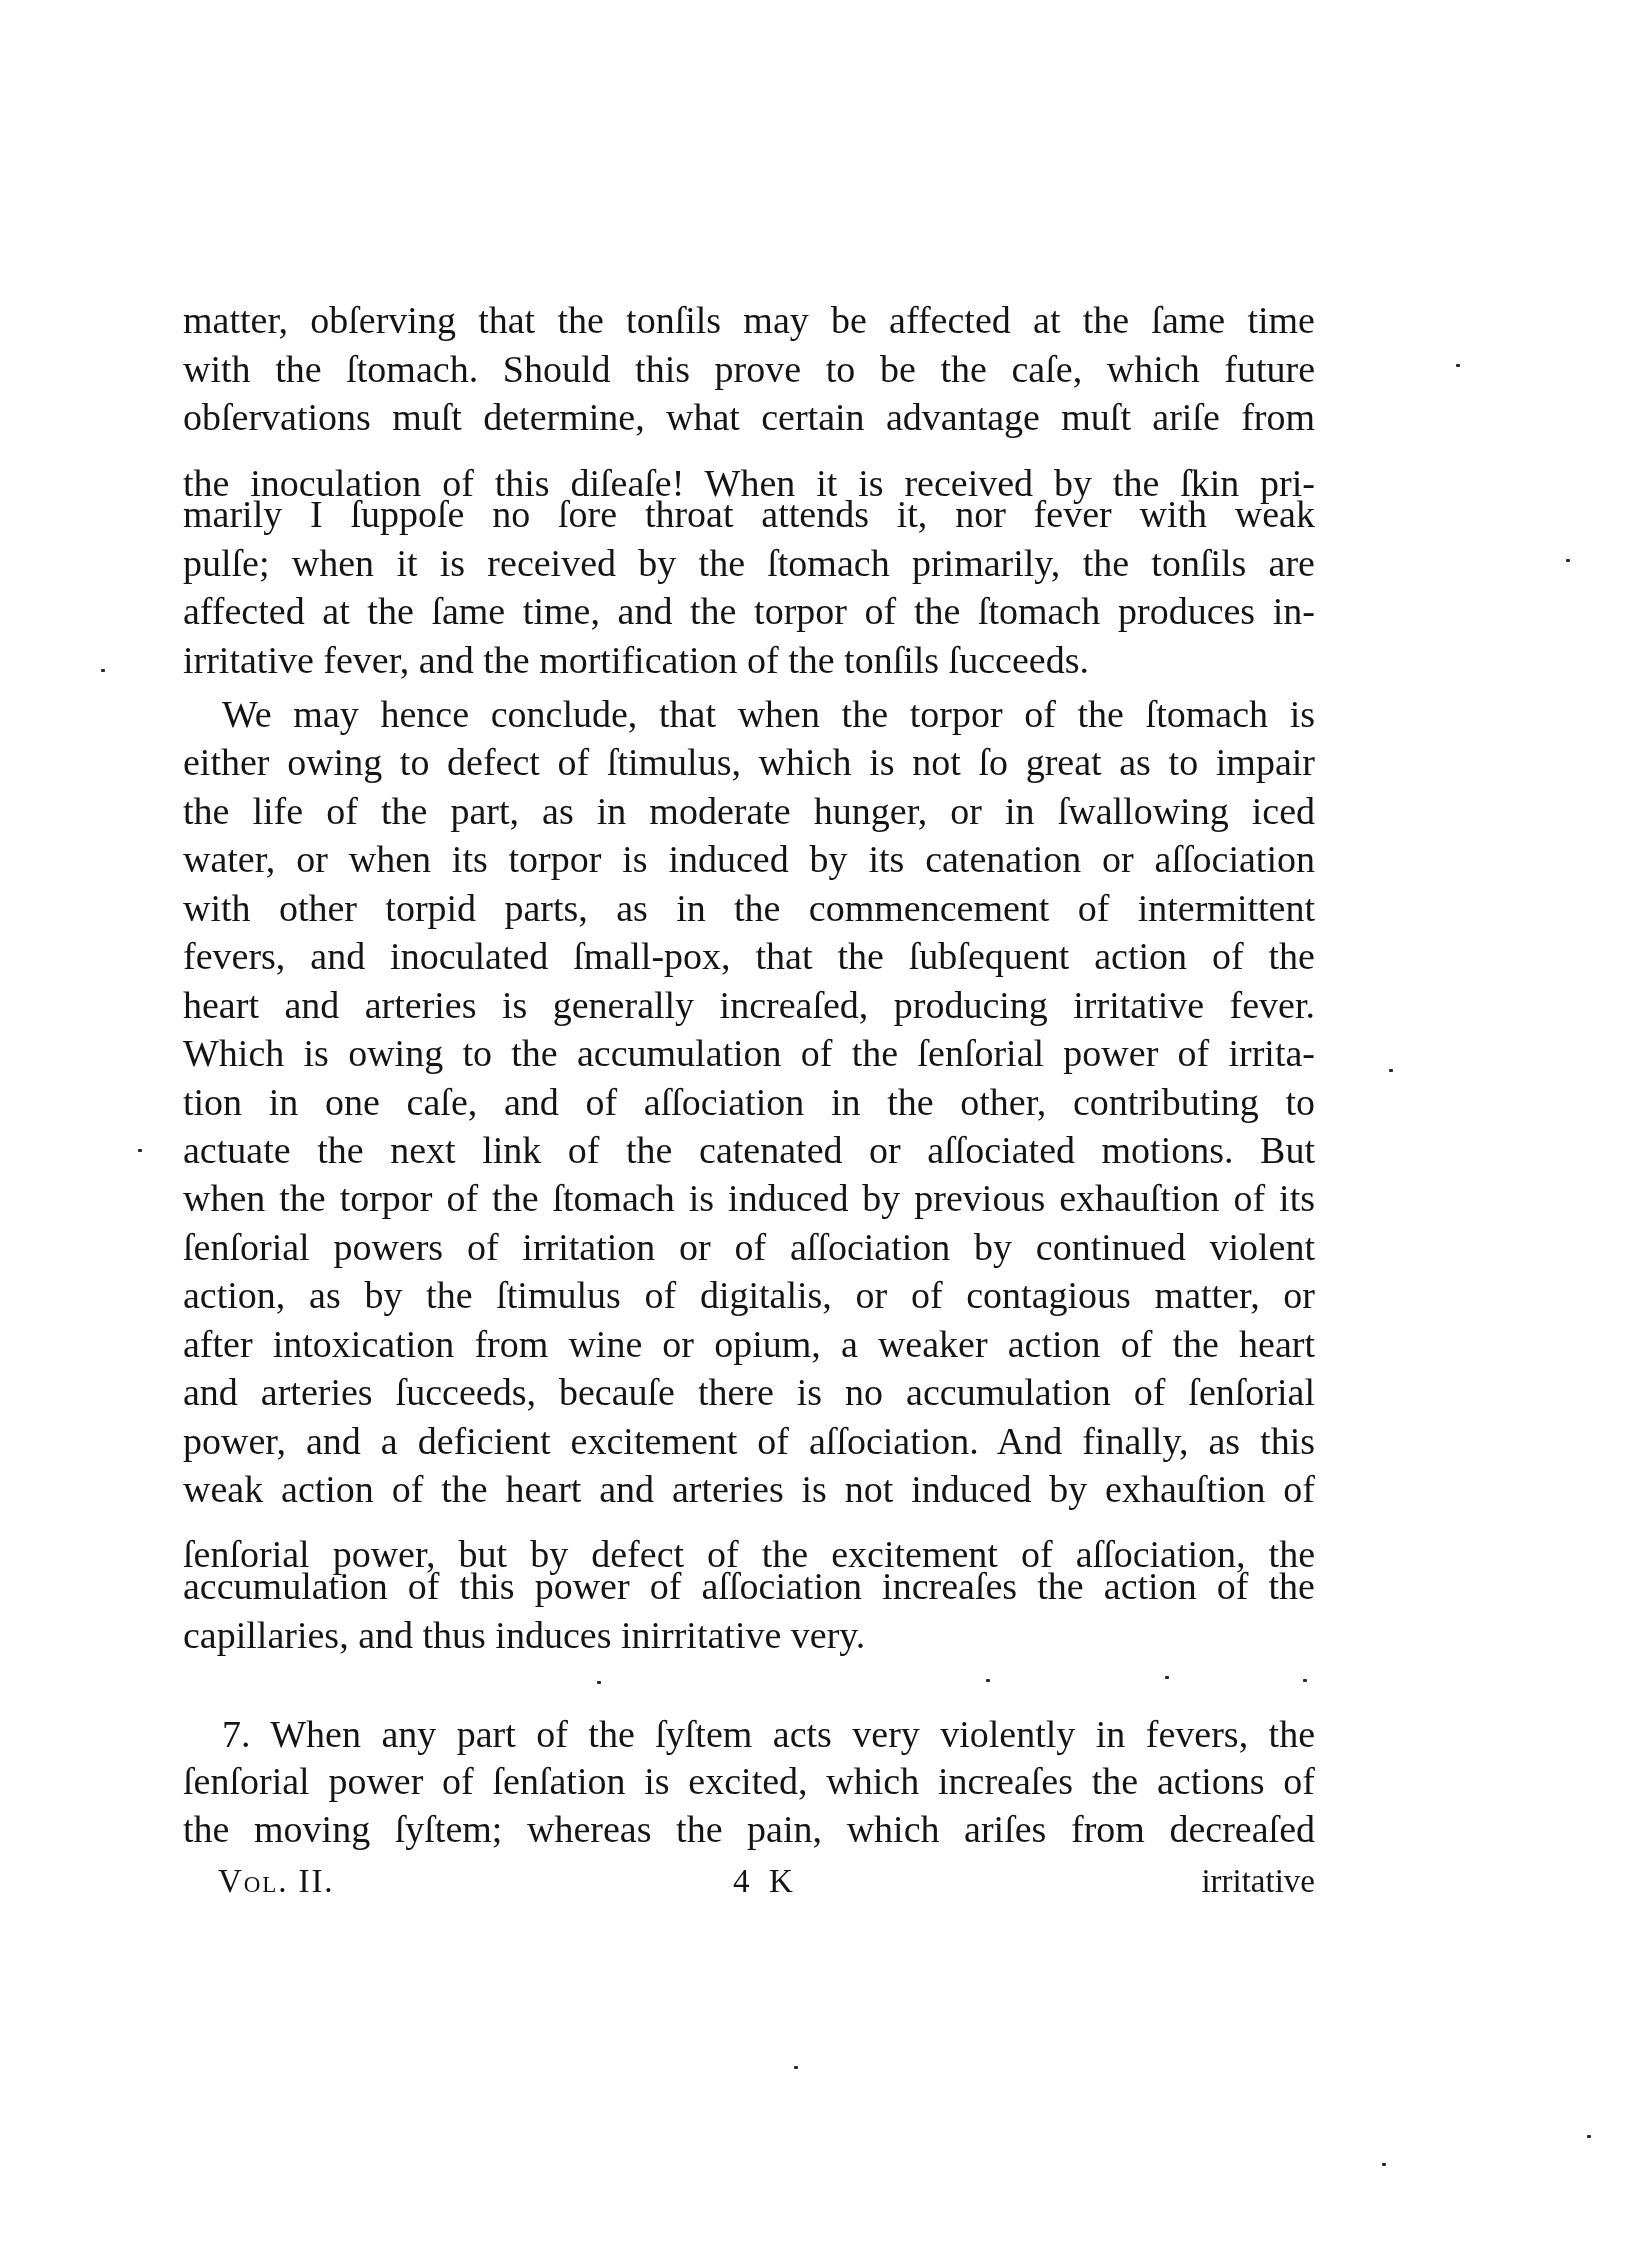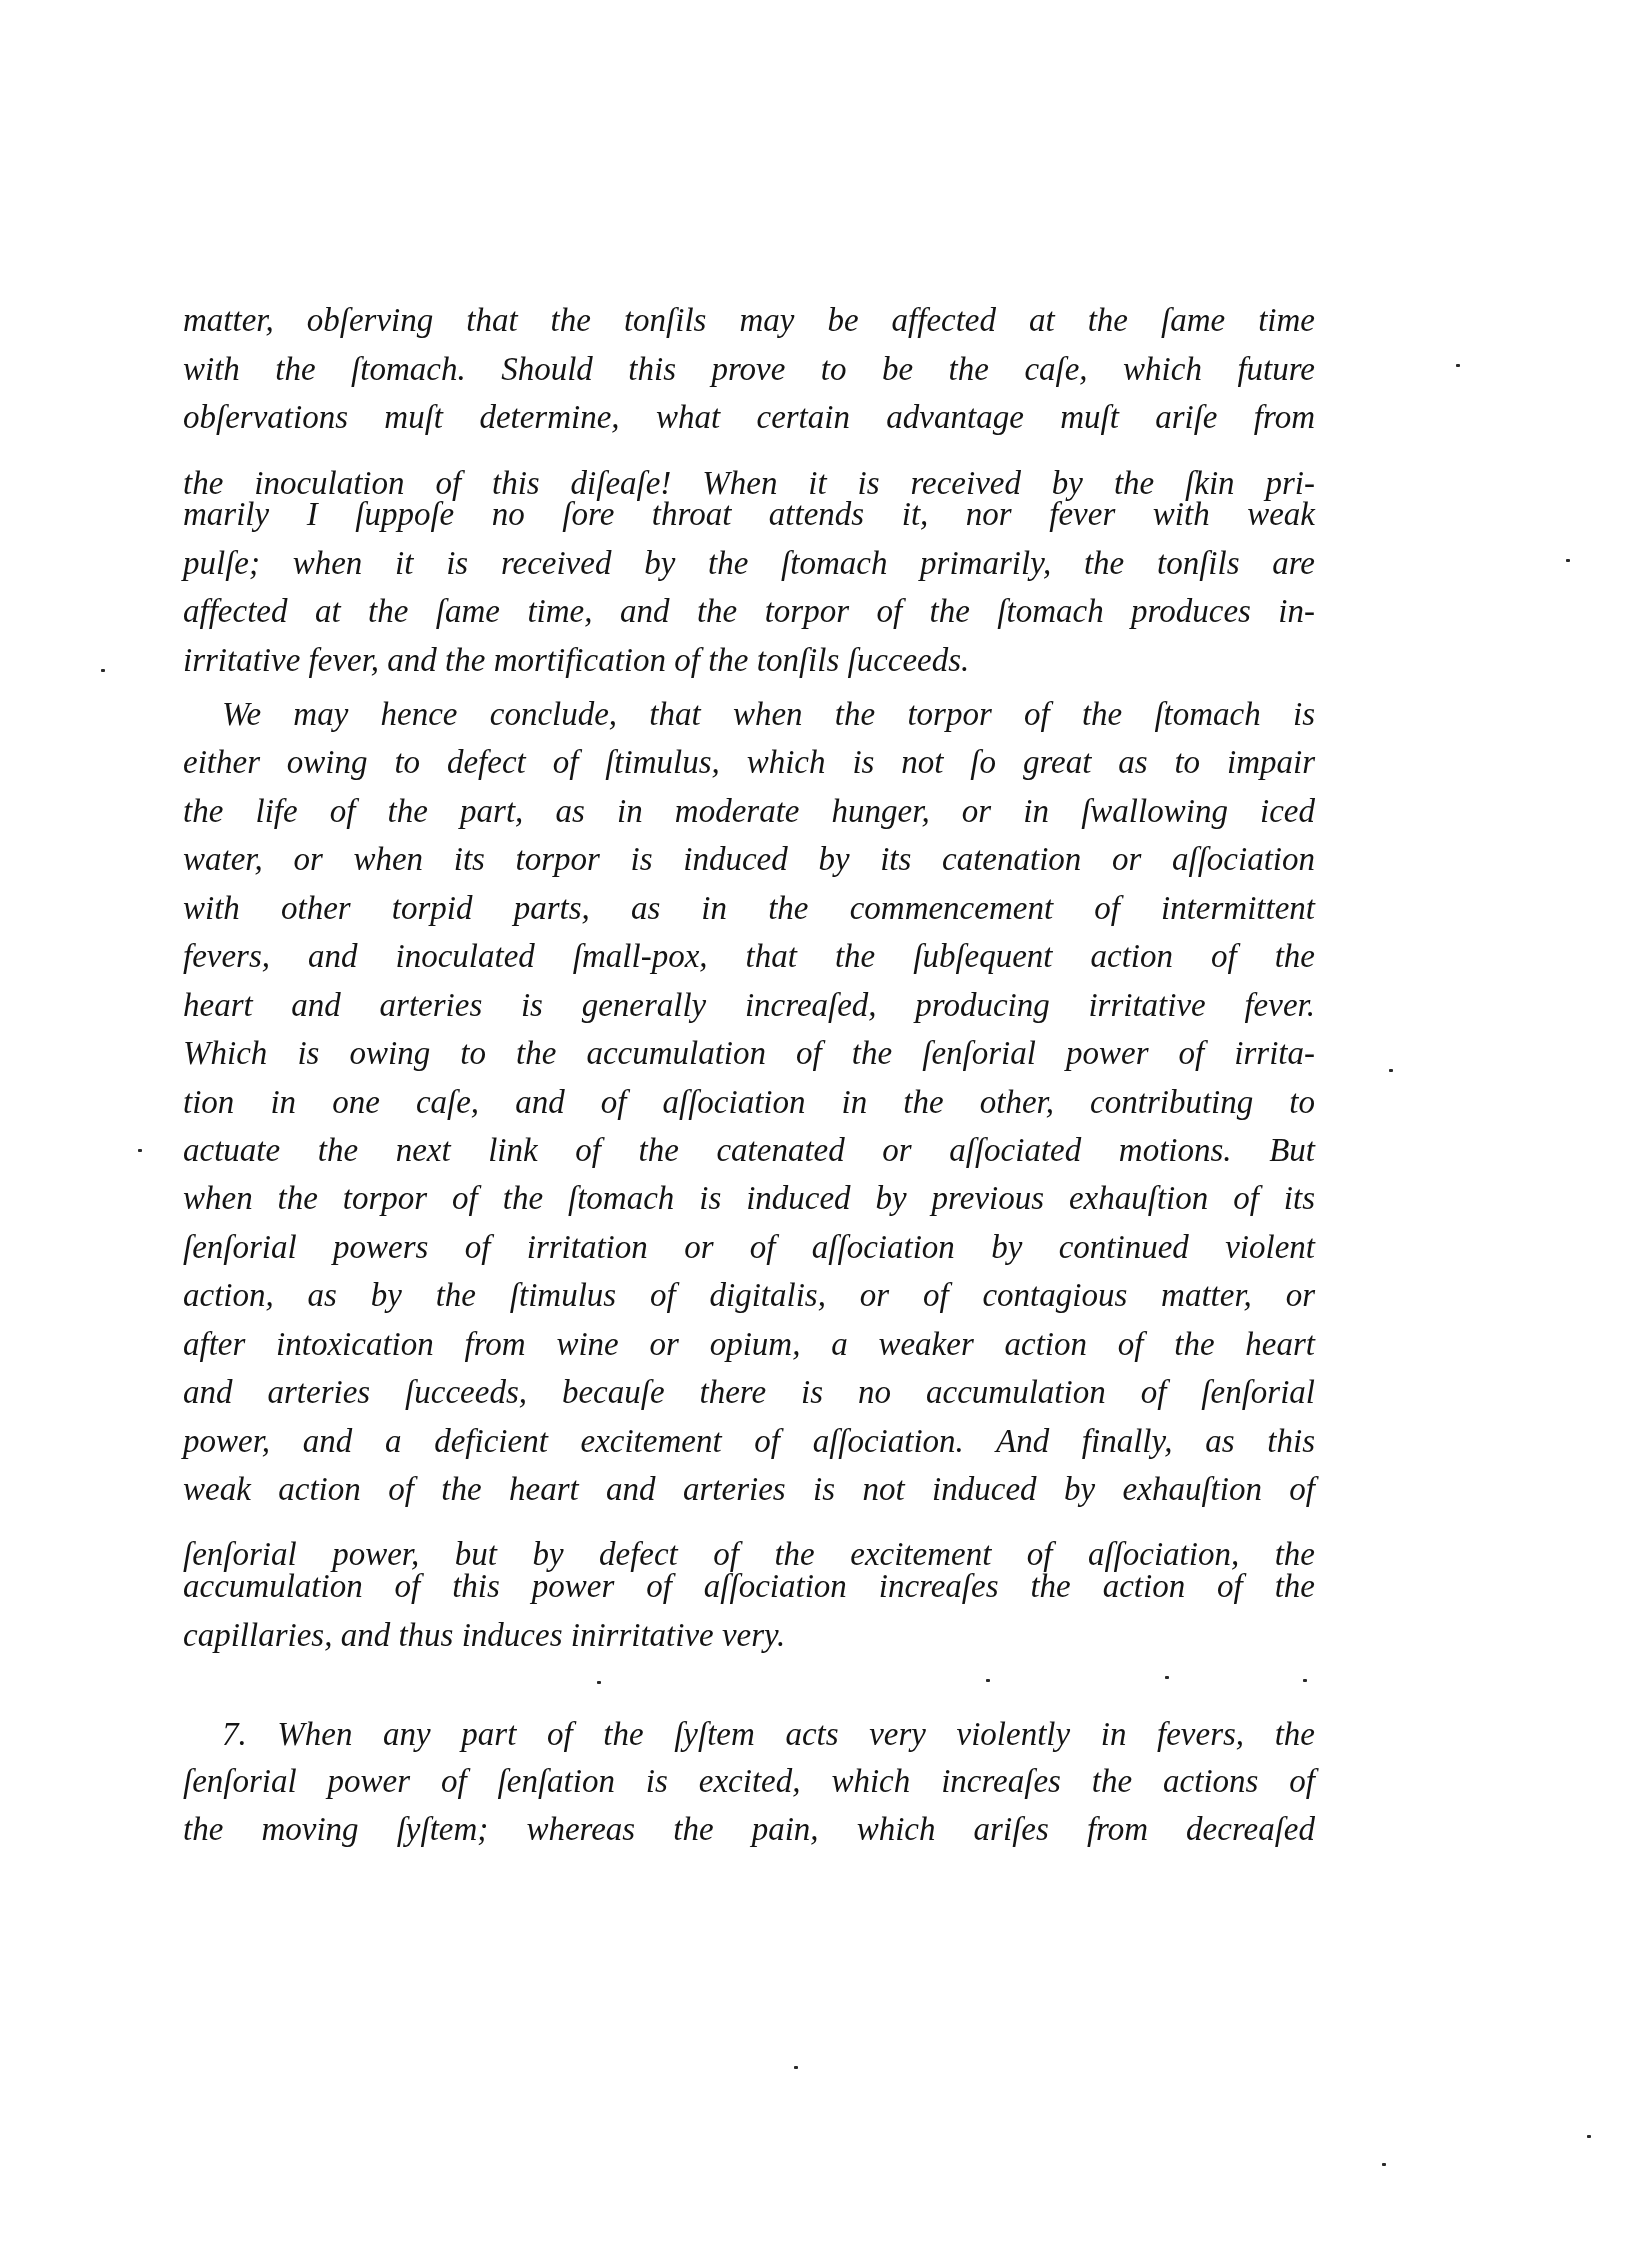--- a/index.html
+++ b/index.html
@@ -7,22 +7,22 @@
          font-family: "Liberation Serif", "DejaVu Serif", serif; color: #141414; }
   .page { position: absolute; left: 0; top: 0; width: 1641px; height: 2267px; background: #ffffff; }
 
   .running-head { position: absolute; left: 183px; width: 1134px; top: 222px; height: 47px;
                   font-size: 34px; line-height: 47px; }
   .rh-left { position: absolute; left: 0; top: 0; font-variant: small-caps; letter-spacing: 0.9px; }
   .rh-center { position: absolute; left: 287px; top: 0; letter-spacing: 2.8px; font-size: 35px; }
   .rh-right { position: absolute; right: 0; top: 0; }
 
   .line { position: absolute; left: 183px; width: 1132px; height: 45px;
-          font-size: 33px; line-height: 45px; white-space: nowrap;
-          text-align: justify; text-align-last: justify; font-style: italic; }
+          font-size: 38px; line-height: 45px; white-space: nowrap;
+          text-align: justify; text-align-last: justify; }
   .line.last { text-align-last: left; }
   .line.indent { left: 222px; width: 1093px; }
 
   .sig-line { position: absolute; left: 183px; width: 1132px; top: 1859px; height: 45px;
               font-size: 33px; line-height: 45px; }
   .sig-left { position: absolute; left: 35px; top: 0; font-variant: small-caps; letter-spacing: 1.9px; }
   .sig-center { position: absolute; left: 550px; top: 0; letter-spacing: 5.6px; }
   .sig-right { position: absolute; right: 0; top: 0; }
 
   .speck { position: absolute; width: 3.7px; height: 2.8px; background: #2a2a2a; border-radius: 0.9px; }
@@ -81,15 +81,20 @@
     <span class="speck" style="left:1587px; top:2135px"></span>
     <span class="speck" style="left:1382px; top:2163px"></span>
   </div>
 
   <div>
     <div class="line indent" style="top: 1712px; white-space: nowrap;">7. When any part of the ſyſtem acts very violently in fevers, the</div>
     <div class="line" style="top: 1759px; white-space: nowrap;">ſenſorial power of ſenſation is excited, which increaſes the actions of</div>
     <div class="line" style="top: 1807px; white-space: nowrap;">the moving ſyſtem; whereas the pain, which ariſes from decreaſed</div>
   </div>
 
+  <div class="sig-line">
+    <span class="sig-left">Vol. II.</span>
+    <span class="sig-center">4 K</span>
+    <span class="sig-right">irritative</span>
+  </div>
 
 </div>
 
 
 </body></html>

